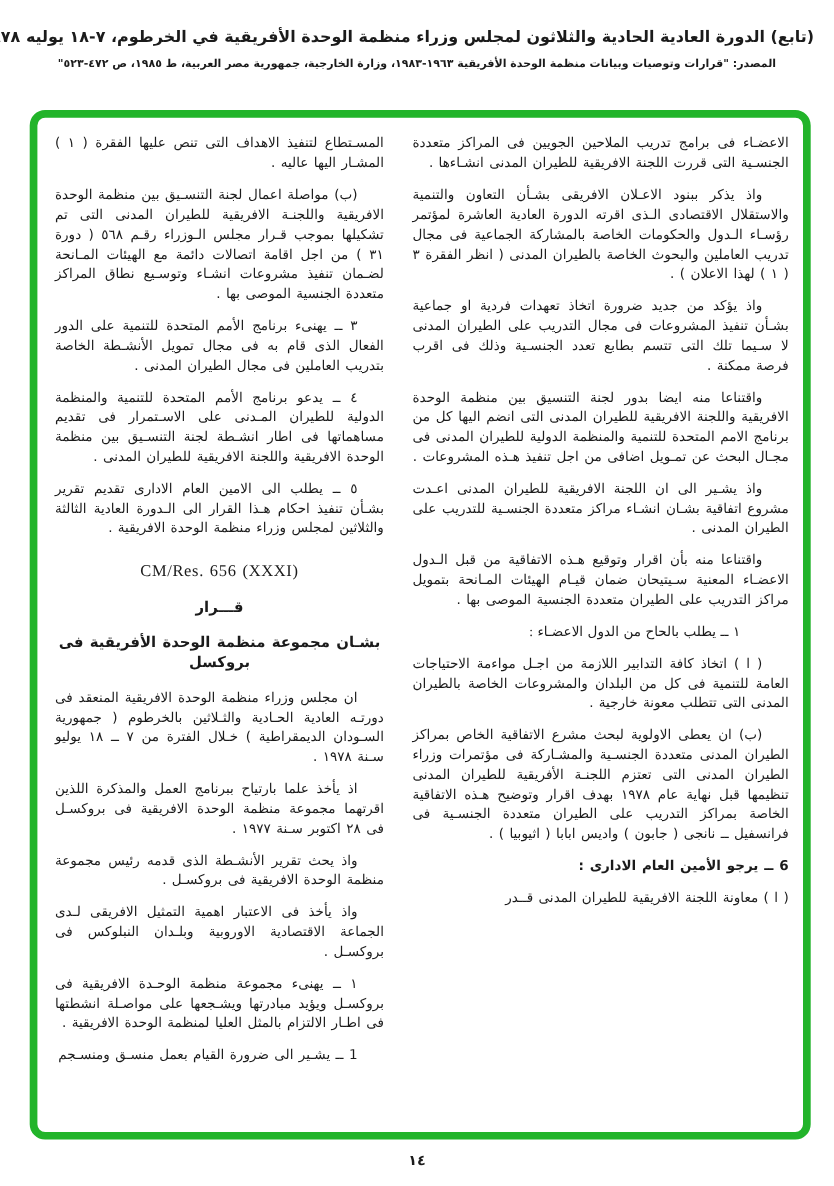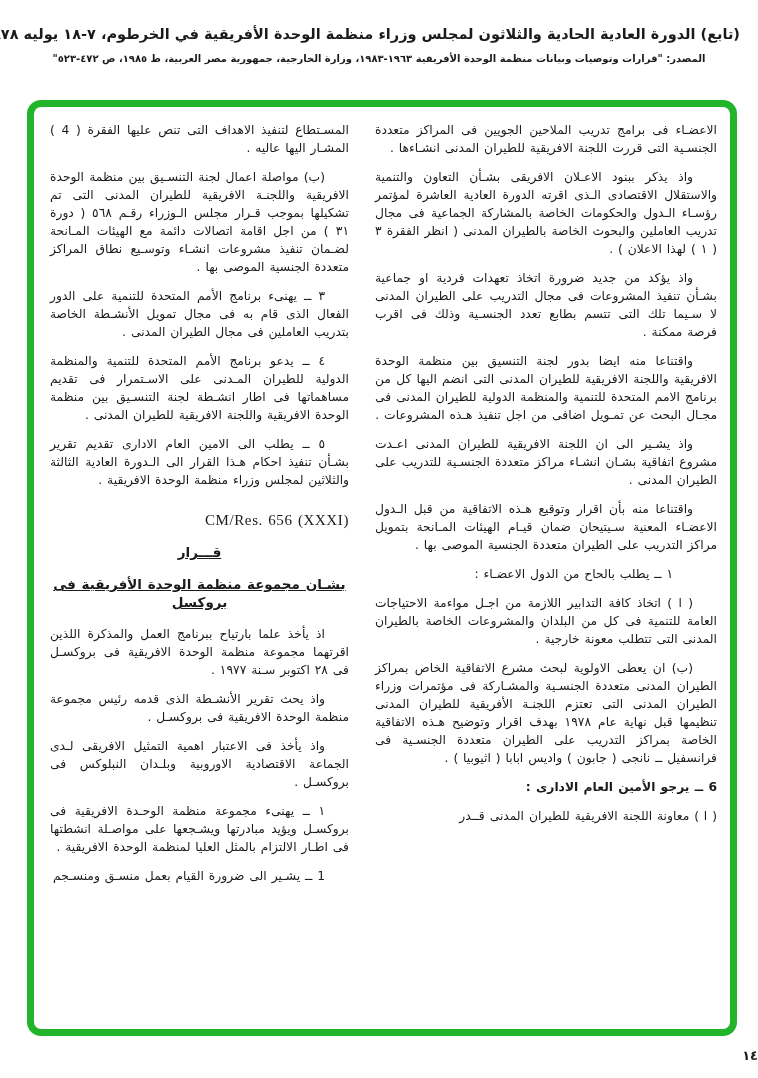--- a/index.html
+++ b/index.html
@@ -47,40 +47,40 @@
 
   
   .para {
     margin: 0 0 11px 0;
     font-size: 12.3px;
     line-height: 18px;
     text-align: justify;
     word-spacing: 1px;
   }
   .indent   { text-indent: 24px; }
-  .indent-lg{ text-indent: 44px; }
+  .indent-lg{ text-indent: 44px; font-family: Liberation Serif, serif; }
   .bold     { font-weight: bold; }
 
   .latin {
-    direction: ltr; text-align: right;
+    direction: ltr; text-align: center;
     font-family: "Liberation Serif", serif;
     font-size: 15px; letter-spacing: 0.6px;
     margin: 22px 0 14px 0;
   }
   .heading {
     text-align: center; font-weight: bold;
     font-size: 13.5px; text-indent: 0;
-    margin: 0 0 14px 0; letter-spacing: 1px; text-decoration: underline;
+    margin: 0 0 14px 0; letter-spacing: 1px;
   }
   .subheading { letter-spacing: 0; }
 
   
   .page-footer {
     position: absolute; top: 1048px; left: 0; right: 0;
-    text-align: right;
+    text-align: center;
   }
   .page-number { font-size: 13px; font-weight: bold; direction: rtl; }
 </style>
 </head>
 <body>
 
 <div class="page">
 
   <header class="page-header">
     <div class="header-title">(تابع) الدورة العادية الحادية والثلاثون لمجلس وزراء منظمة الوحدة الأفريقية في الخرطوم، ٧-١٨ يوليه ١٩٧٨</div>
@@ -98,28 +98,29 @@
         <p class="para indent">واذ يشـير الى ان اللجنة الافريقية للطيران المدنى اعـدت مشروع اتفاقية بشـان انشـاء مراكز متعددة الجنسـية للتدريب على الطيران المدنى .</p>
         <p class="para indent">واقتناعا منه بأن اقرار وتوقيع هـذه الاتفاقية من قبل الـدول الاعضـاء المعنية سـيتيحان ضمان قيـام الهيئات المـانحة بتمويل مراكز التدريب على الطيران متعددة الجنسية الموصى بها .</p>
         <p class="para indent-lg">١ ــ يطلب بالحاح من الدول الاعضـاء :</p>
         <p class="para indent">( ا ) اتخاذ كافة التدابير اللازمة من اجـل مواءمة الاحتياجات العامة للتنمية فى كل من البلدان والمشروعات الخاصة بالطيران المدنى التى تتطلب معونة خارجية .</p>
         <p class="para indent">(ب) ان يعطى الاولوية لبحث مشرع الاتفاقية الخاص بمراكز الطيران المدنى متعددة الجنسـية والمشـاركة فى مؤتمرات وزراء الطيران المدنى التى تعتزم اللجنـة الأفريقية للطيران المدنى تنظيمها قبل نهاية عام ١٩٧٨ بهدف اقرار وتوضيح هـذه الاتفاقية الخاصة بمراكز التدريب على الطيران متعددة الجنسـية فى فرانسفيل ــ نانجى ( جابون ) واديس ابابا ( اثيوبيا ) .</p>
         <p class="para bold">6 ــ يرجو الأمين العام الادارى :</p>
         <p class="para">( ا ) معاونة اللجنة الافريقية للطيران المدنى قــدر</p>
       </div>
 
       <div class="column col-left">
-        <p class="para">المسـتطاع لتنفيذ الاهداف التى تنص عليها الفقرة ( 4 ) المشـار اليها عاليه .</p>
+        <p class="para">المسـتطاع لتنفيذ الاهداف التى تنص عليها الفقرة ( ١ ) المشـار اليها عاليه .</p>
         <p class="para indent">(ب) مواصلة اعمال لجنة التنسـيق بين منظمة الوحدة الافريقية واللجنـة الافريقية للطيران المدنى التى تم تشكيلها بموجب قـرار مجلس الـوزراء رقـم ٥٦٨ ( دورة ٣١ ) من اجل اقامة اتصالات دائمة مع الهيئات المـانحة لضـمان تنفيذ مشروعات انشـاء وتوسـيع نطاق المراكز متعددة الجنسية الموصى بها .</p>
         <p class="para indent">٣ ــ يهنىء برنامج الأمم المتحدة للتنمية على الدور الفعال الذى قام به فى مجال تمويل الأنشـطة الخاصة بتدريب العاملين فى مجال الطيران المدنى .</p>
         <p class="para indent">٤ ــ يدعو برنامج الأمم المتحدة للتنمية والمنظمة الدولية للطيران المـدنى على الاسـتمرار فى تقديم مساهماتها فى اطار انشـطة لجنة التنسـيق بين منظمة الوحدة الافريقية واللجنة الافريقية للطيران المدنى .</p>
         <p class="para indent">٥ ــ يطلب الى الامين العام الادارى تقديم تقرير بشـأن تنفيذ احكام هـذا القرار الى الـدورة العادية الثالثة والثلاثين لمجلس وزراء منظمة الوحدة الافريقية .</p>
         <p class="para latin">CM/Res. 656 (XXXI)</p>
         <p class="para heading">قـــرار</p>
         <p class="para heading subheading">بشـان مجموعة منظمة الوحدة الأفريقية فى بروكسل</p>
+        <p class="para indent">ان مجلس وزراء منظمة الوحدة الافريقية المنعقد فى دورتـه العادية الحـادية والثـلاثين بالخرطوم ( جمهورية السـودان الديمقراطية ) خـلال الفترة من ٧ ــ ١٨ يوليو سـنة ١٩٧٨ .</p>
         <p class="para indent">اذ يأخذ علما بارتياح ببرنامج العمل والمذكرة اللذين اقرتهما مجموعة منظمة الوحدة الافريقية فى بروكسـل فى ٢٨ اكتوبر سـنة ١٩٧٧ .</p>
         <p class="para indent">واذ يحث تقرير الأنشـطة الذى قدمه رئيس مجموعة منظمة الوحدة الافريقية فى بروكسـل .</p>
         <p class="para indent">واذ يأخذ فى الاعتبار اهمية التمثيل الافريقى لـدى الجماعة الاقتصادية الاوروبية وبلـدان النبلوكس فى بروكسـل .</p>
         <p class="para indent">١ ــ يهنىء مجموعة منظمة الوحـدة الافريقية فى بروكسـل ويؤيد مبادرتها ويشـجعها على مواصـلة انشطتها فى اطـار الالتزام بالمثل العليا لمنظمة الوحدة الافريقية .</p>
         <p class="para indent">1 ــ يشـير الى ضرورة القيام بعمل منسـق ومنسـجم</p>
       </div>
 
     </div>
   </div>
 

